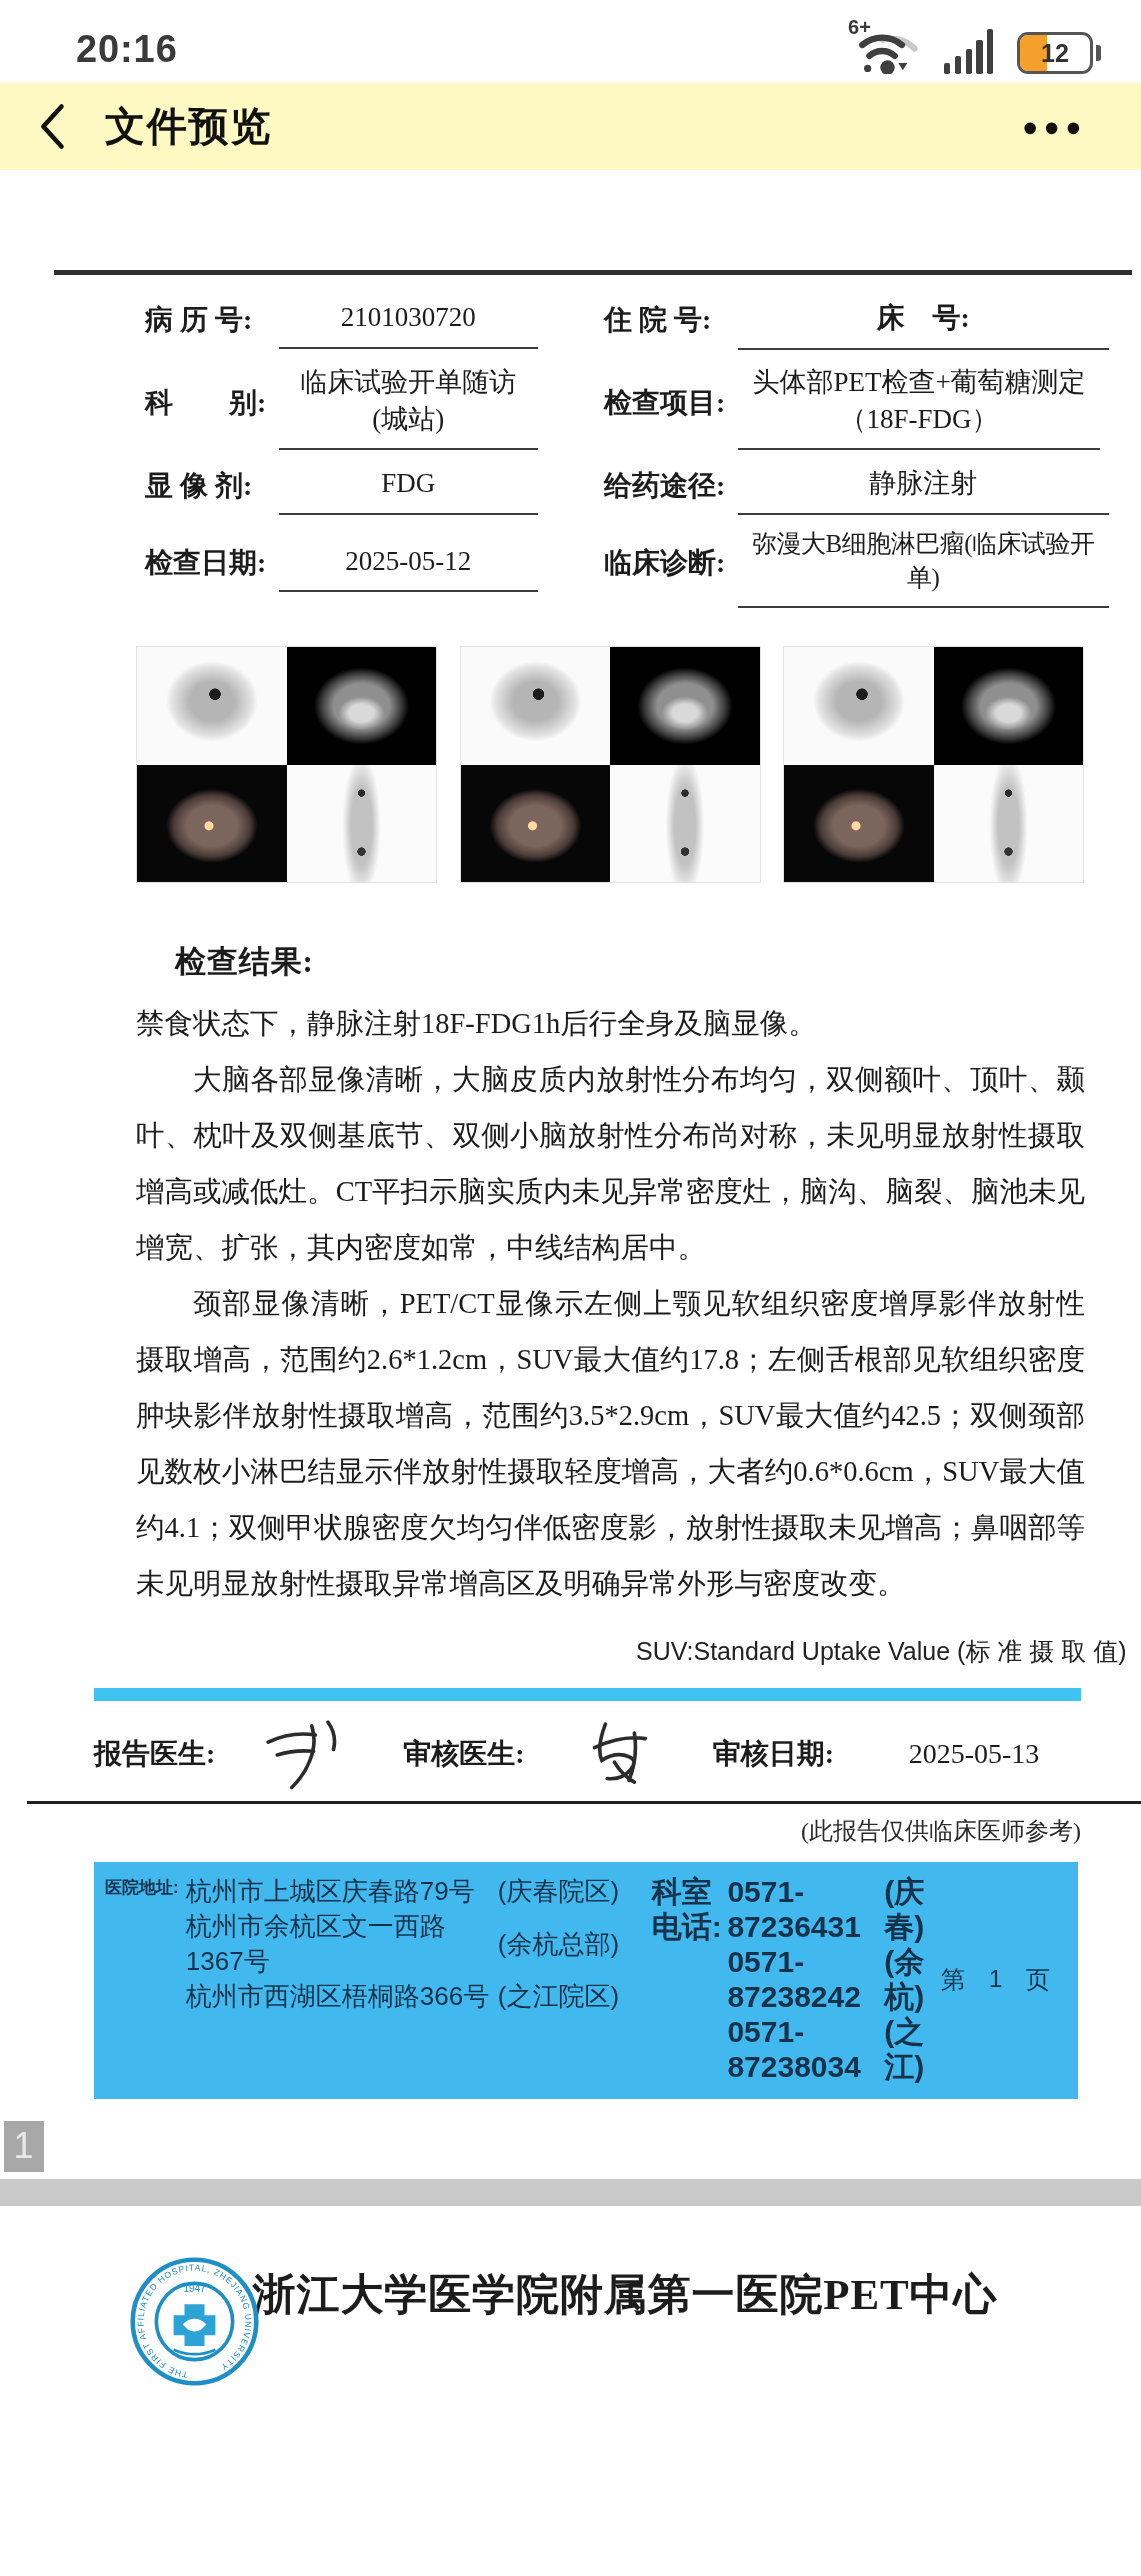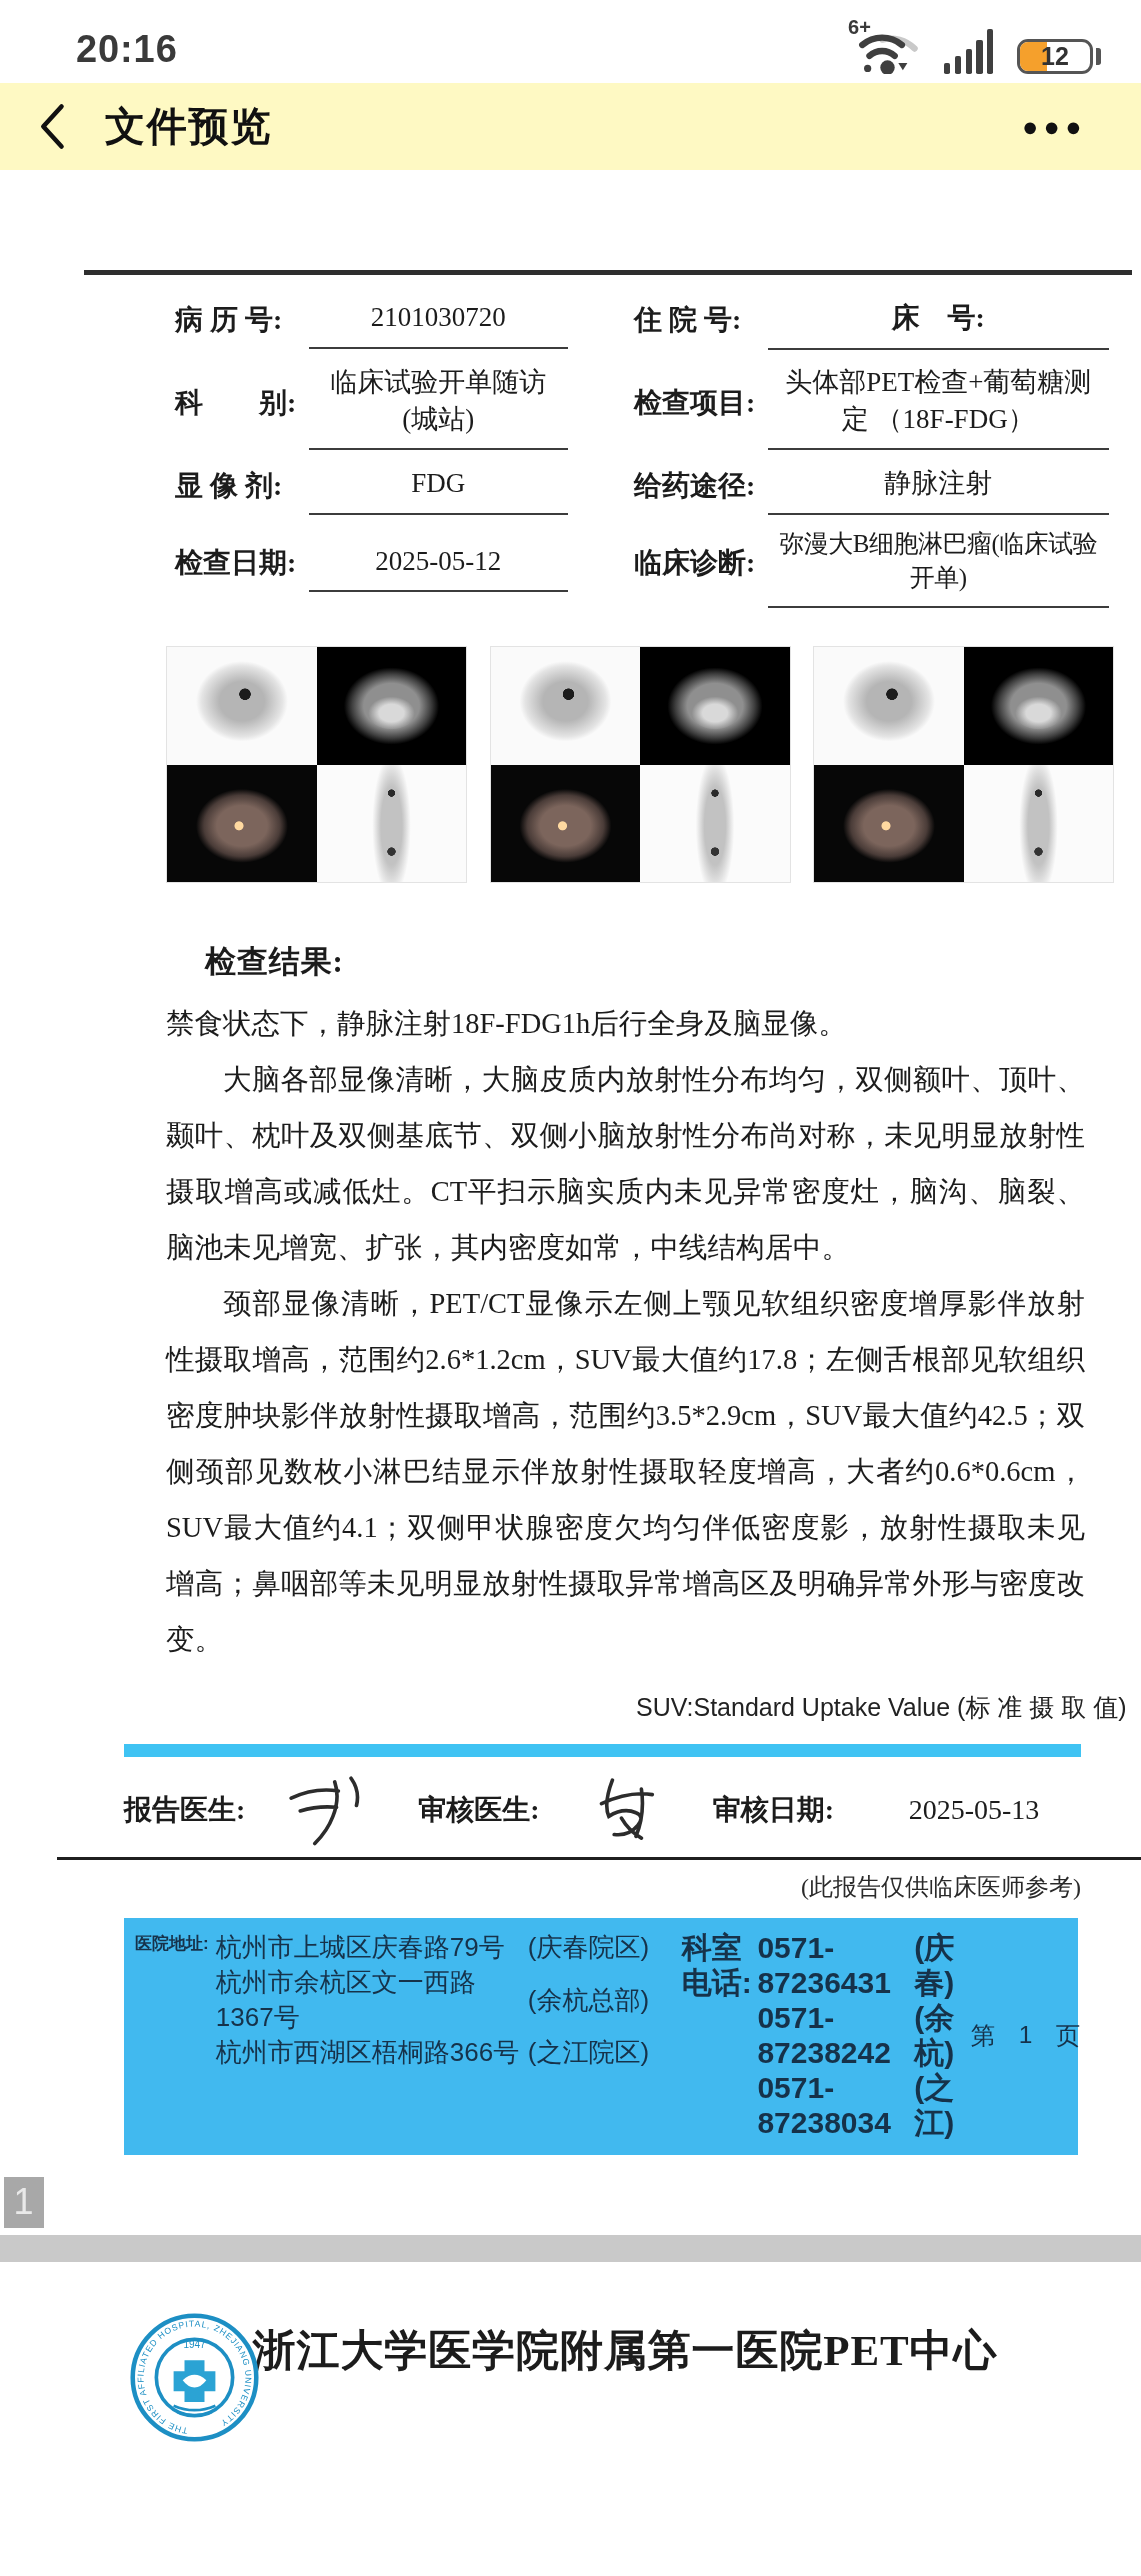--- a/index.html
+++ b/index.html
@@ -8,34 +8,34 @@
 
   
   .status-bar { height:83px; display:flex; align-items:center; padding:16.3px 40px 0 76px;gap:28px; }
   .time { font-size:38px; font-weight:600; color:#3a3a3a; letter-spacing:0.9px; }
   .status-right { margin-left:auto; display:flex; align-items:flex-end; gap:23.5px; }
   .wifi-wrap { position:relative; width:67px; height:49px; }
   .wifi-6 { position:absolute; left:-5.4px; top:-9px; font-size:20px; font-weight:700; color:#3a3a3a; }
   .wifi-svg { position:absolute; right:0; bottom:0; }
   .sig-bars { display:flex; align-items:flex-end; gap:4.5px; height:47px; }
   .sig-bars i { display:block; width:6.3px; background:#3f3f3f; border-radius:1.8px; }
-  .battery { position:relative; width:76px; height:35px; border:3.6px solid #555; border-radius:11px; display:flex; align-items:center; justify-content:center; overflow:hidden; background:#fff; }
+  .battery { position:relative; width:76px; height:42px; border:3.6px solid #555; border-radius:11px; display:flex; align-items:center; justify-content:center; overflow:hidden; background:#fff; }
   .battery .fill { position:absolute; left:0; top:0; bottom:0; width:27px; background:#f5a02c; }
   .battery .pct { position:relative; font-size:25px; font-weight:700; color:#333; }
   .battery-nub { width:5.4px; height:16.3px; background:#555; border-radius:0 2.7px 2.7px 0; margin-left:2.7px; align-self:center; }
 
   
   .nav-bar { height:87px; display:flex; align-items:center; padding:0 54px 0 36px; background:#fef9c3; }
   .back-btn { width:51px; height:51px; display:flex; align-items:center; }
   .nav-title { font-size:40px; font-weight:700; color:#111; margin-left:18px; letter-spacing:1.8px; }
   .menu-btn { margin-left:auto; font-size:27px; letter-spacing:5.4px; color:#111; font-weight:700; line-height:18px; }
 
   
   .doc { font-family:"Liberation Serif","DejaVu Serif",serif; color:#1c1c1c; }
-  .page1 { margin-top:100px;padding-left:30px; }
+  .page1 { margin-top:100px; }
   .page-topline { height:4.5px; background:#2e2e2e; margin:0 9px 0 54px; }
 
   
   .info-table { padding:12.7px 9px 5.4px 54px; }
   .itr { display:flex; align-items:stretch; }
   .cellpair { display:flex; align-items:center; }
   .cp-left { width:507px; }
   .cp-right { flex:1; }
   .flabel { font-weight:700; font-size:28px; white-space:nowrap; }
   .cp-left .flabel { padding-left:91px; width:225px; }

